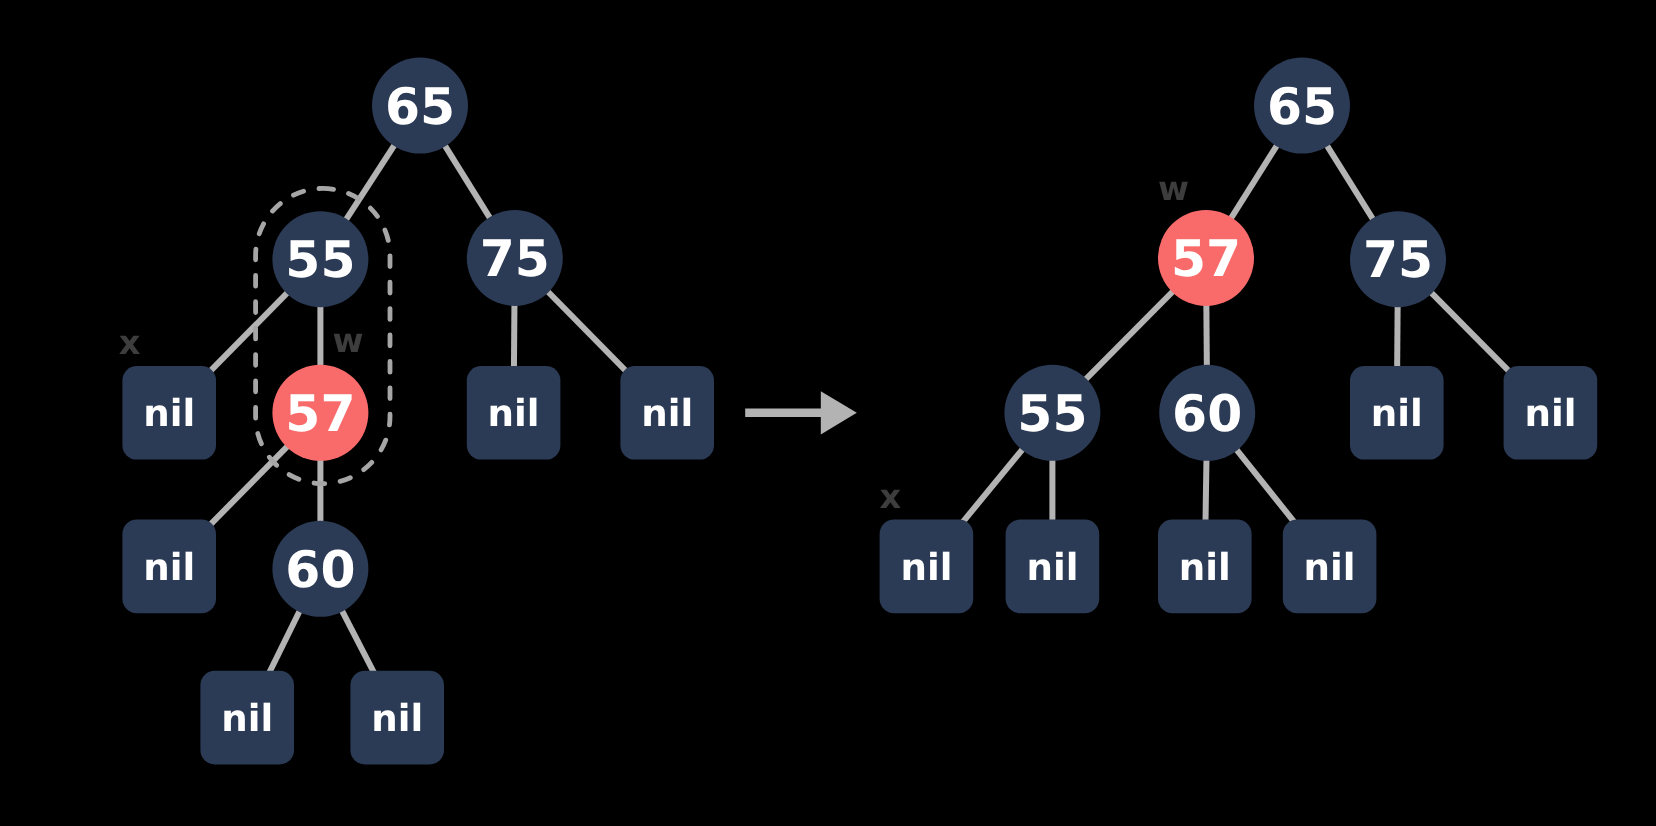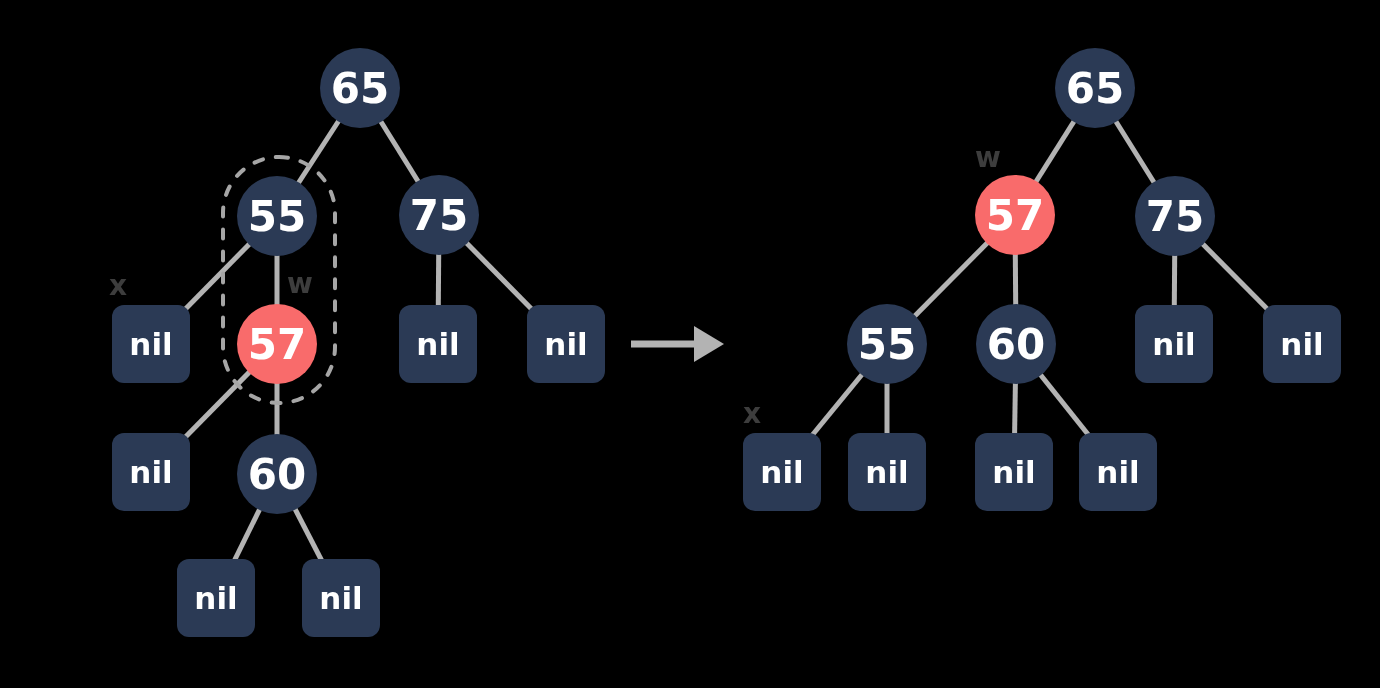--- a/index.html
+++ b/index.html
@@ -4,21 +4,21 @@
 <style>
   html, body {
     margin: 0;
     padding: 0;
     background: #000000;
     width: 1380px;
     height: 688px;
     overflow: hidden;
     font-family: "DejaVu Sans", sans-serif;
   }
-  #stage { width: 1169px; height: 688px; position: relative; padding-left: 10px; }
+  #stage { width: 1169px; height: 688px; position: relative; }
   svg { display: block; }
   .edge {
     stroke: #b3b3b3;
     stroke-width: 5;
     fill: none;
   }
   .node-circle { fill: #2b3a55; }
   .node-circle.hl { fill: #f96b6b; }
   .nil-rect { fill: #2b3a55; }
   .node-label {

